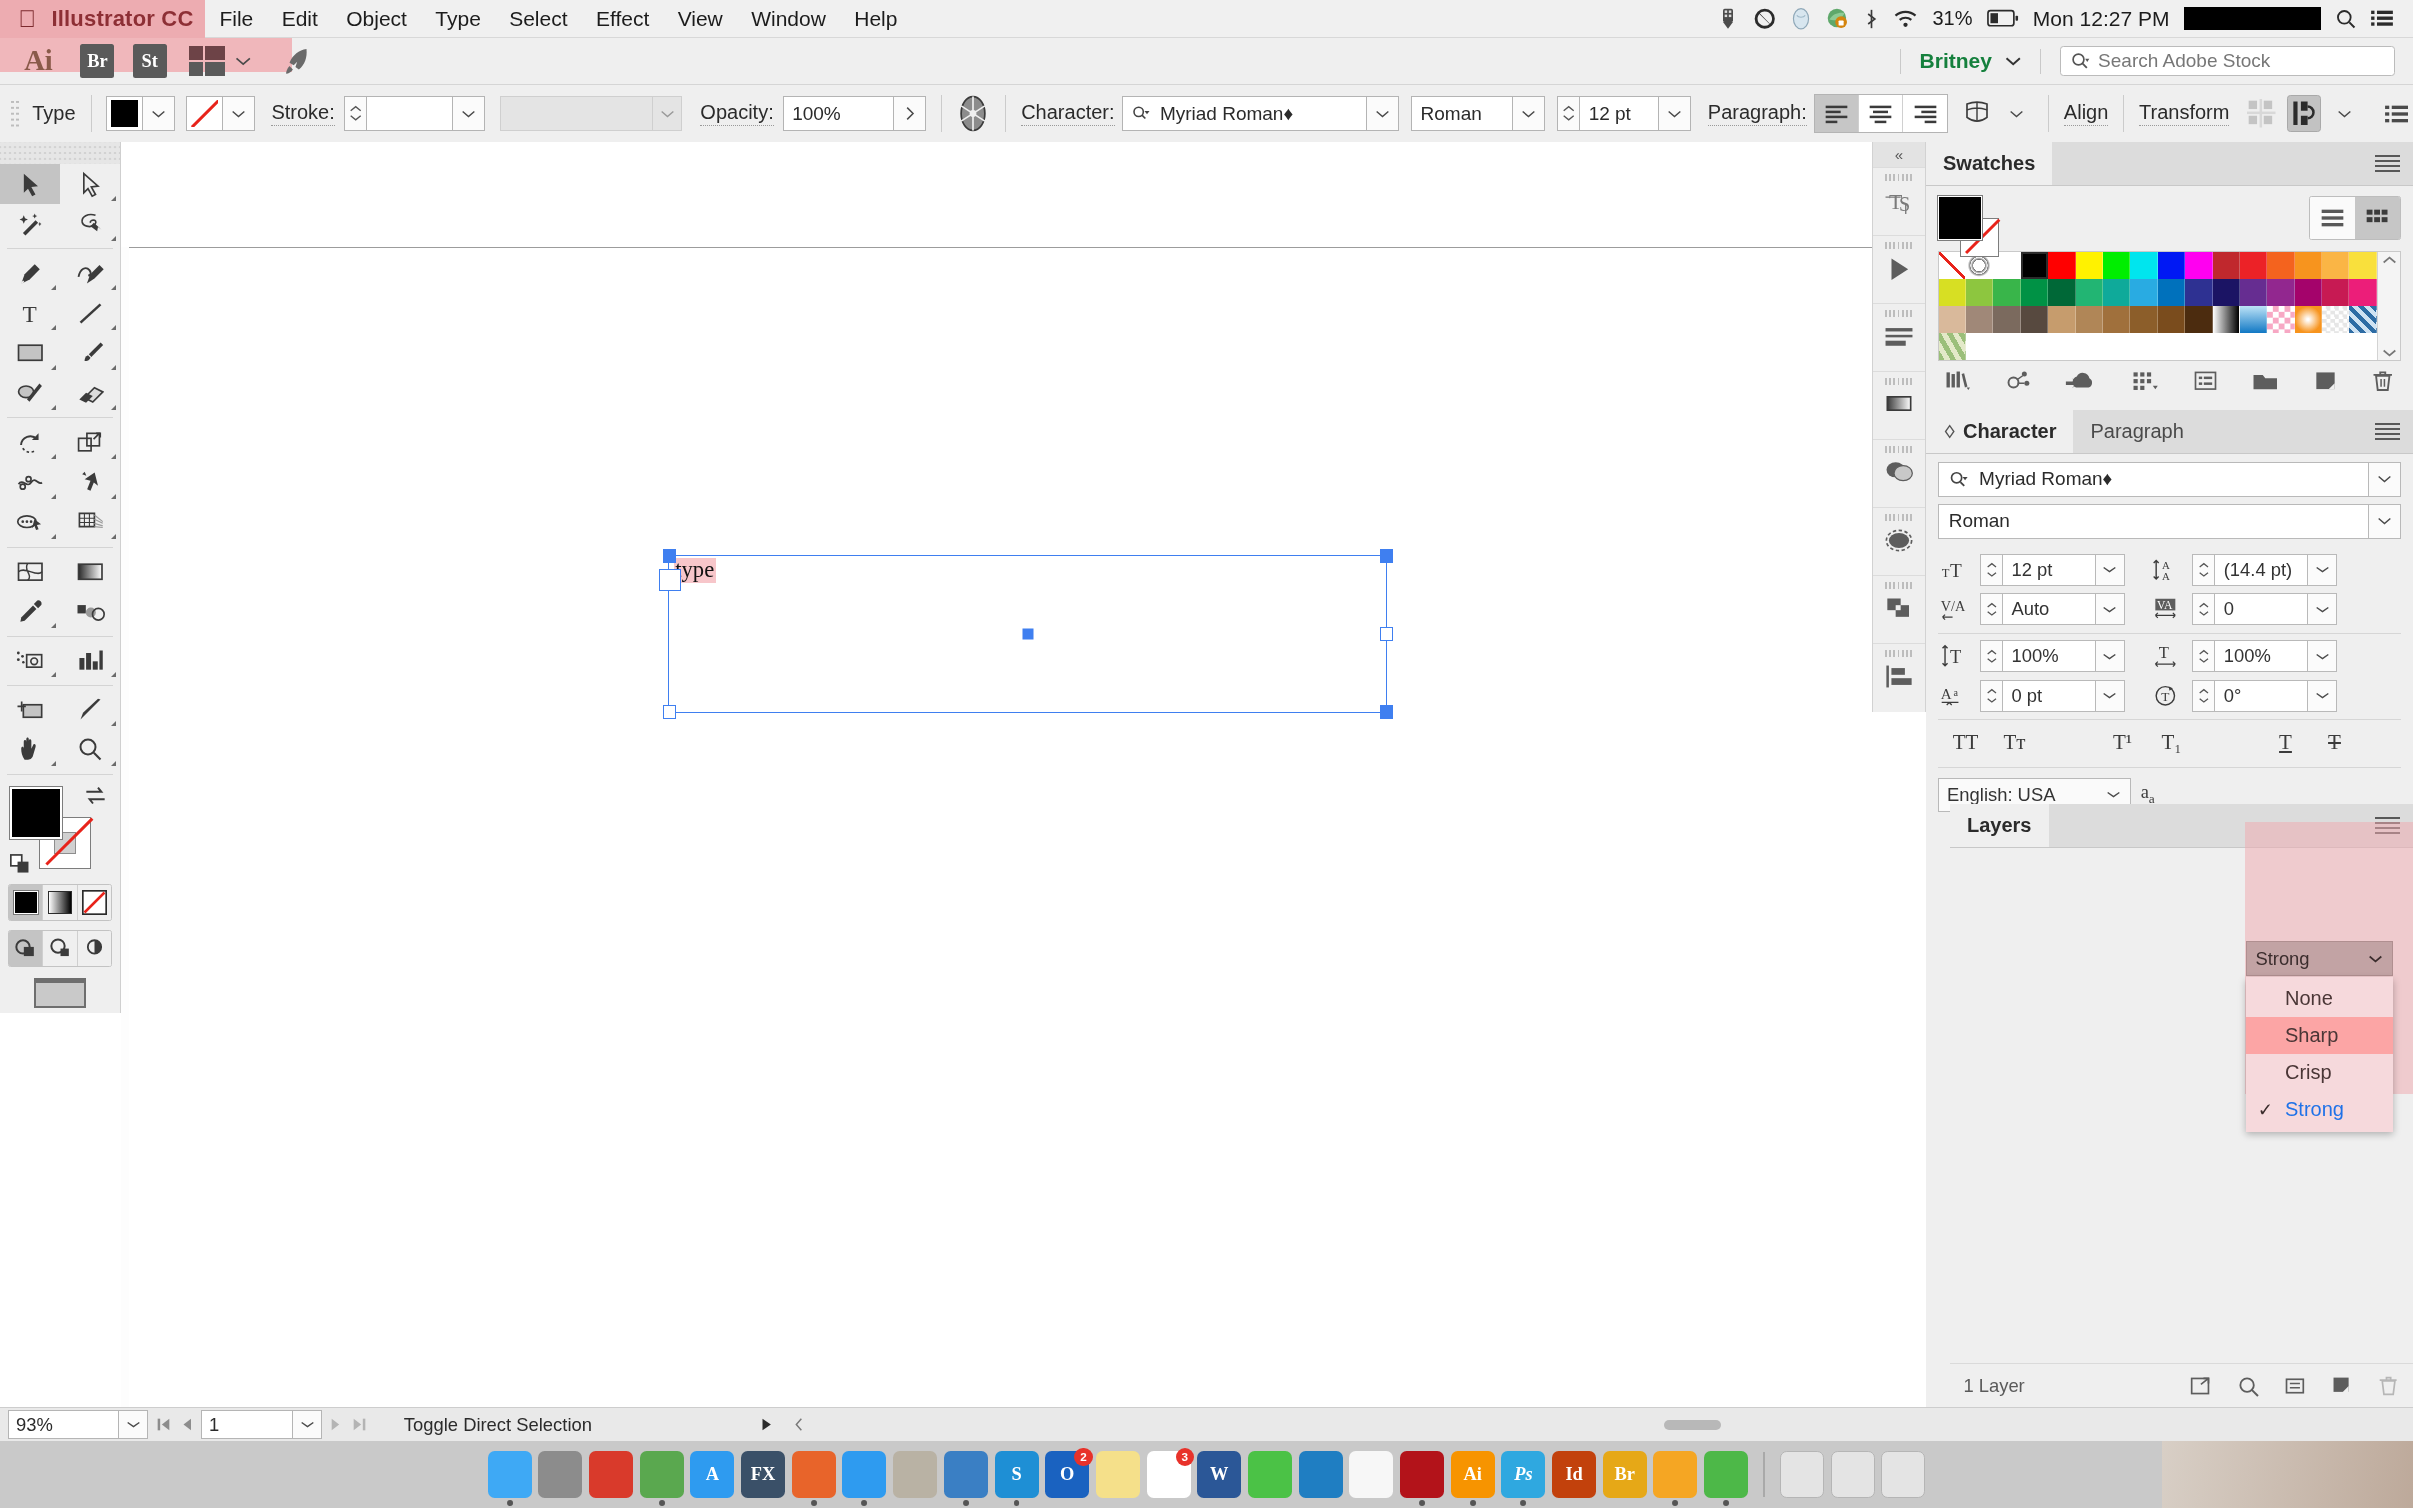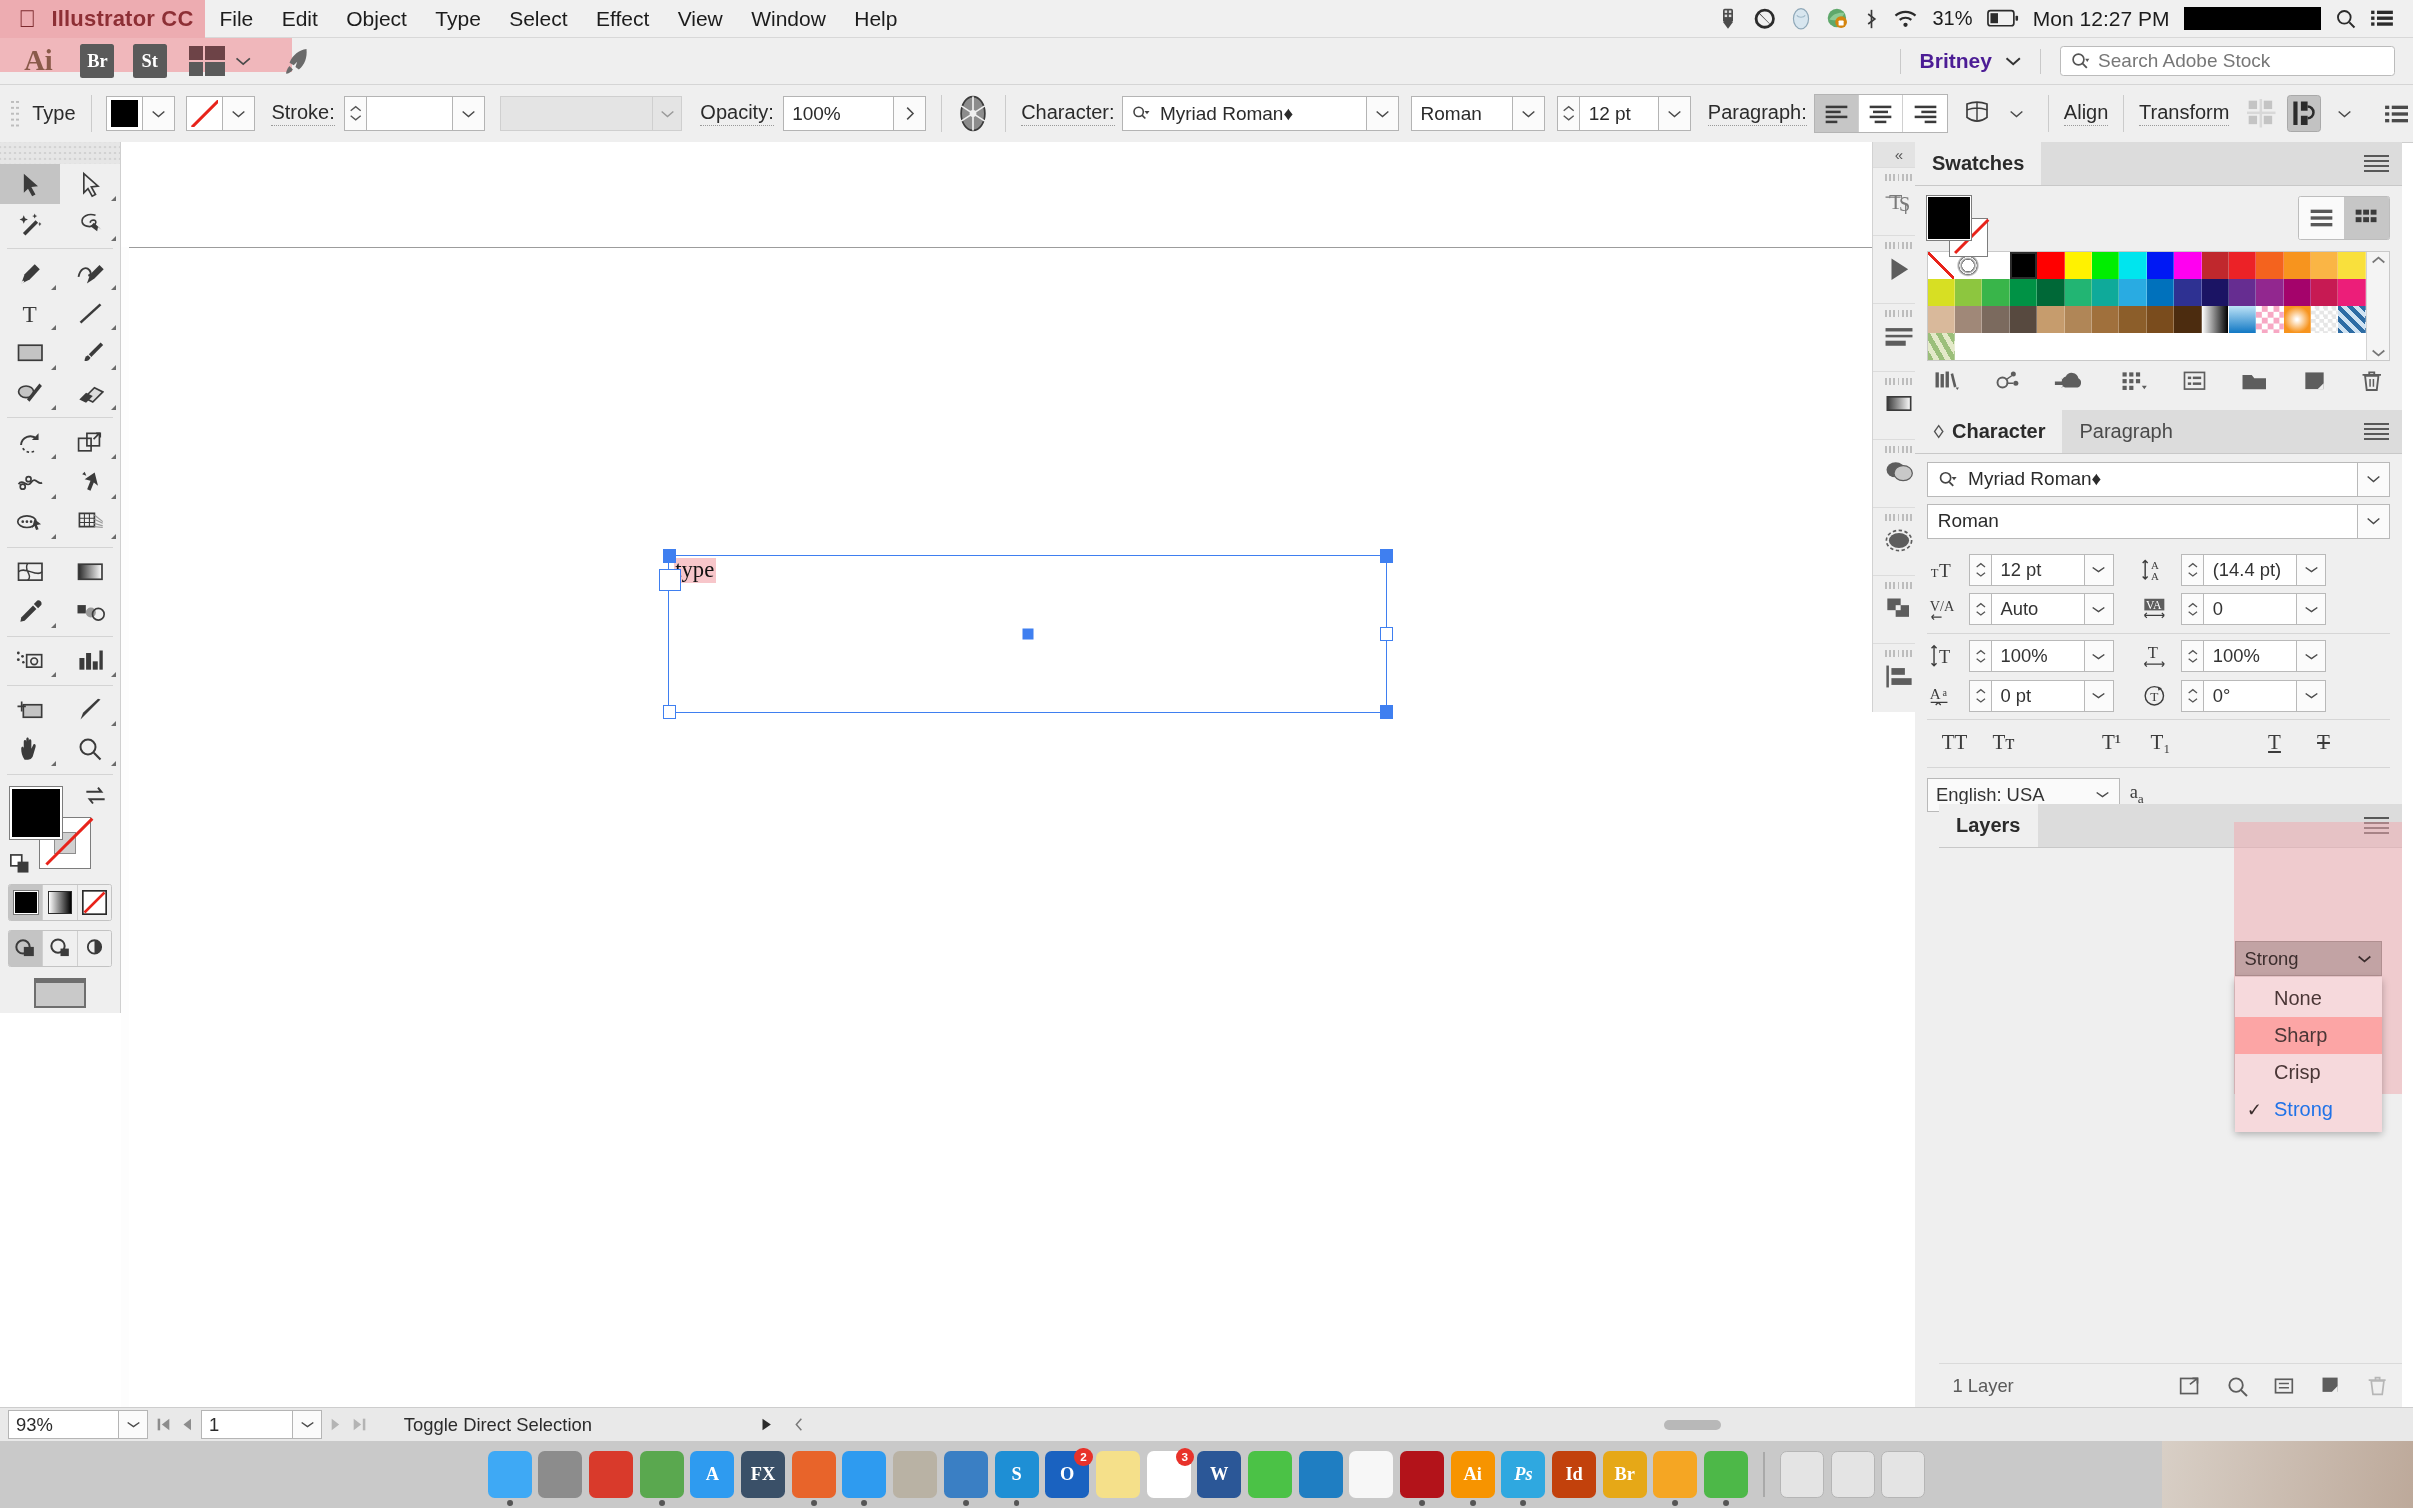--- a/index.html
+++ b/index.html
@@ -54,21 +54,21 @@
     display: flex; align-items: center; justify-content: center;
     margin-left: 18.4px; font-family: "Liberation Serif", serif;
   }
   .ws-switch { position: relative; margin-left: 22px; display: flex; align-items: center; gap: 8.4px; }
   .ws-grid { display: grid; grid-template-columns: 14.2px 20px; grid-template-rows: 14.2px 14.2px; gap: 2.5px; }
   .ws-grid i { display: block; background: #6d4347; }
   .ws-grid i.d { background: #5a5a5a; }
   .rocket { position: relative; margin-left: 28.5px; color: #5d5d5d; }
   .apphead .right { margin-left: auto; display: flex; align-items: center; padding-right: 18.4px; }
   .vdiv { width: 0.8px; height: 25px; background: #c9c9c9; margin: 0 18.4px; }
-  .user-name { font-size: 21px; font-weight: bold; color: #4c1d95; text-align: center; }
+  .user-name { font-size: 21px; font-weight: bold; color: #15803d; text-align: center; }
   .stock-search {
     width: 335px; height: 30px; background: #fff; border: 0.8px solid #bbb; border-radius: 3.4px;
     display: flex; align-items: center; padding: 0 10px; gap: 7.5px;
     font-size: 19px; color: #777;
   }
 
   
   .ctrlbar {
     position: absolute; top: 85px; left: 0; width: 2413px; height: 58px;
     background: #efefef; border-bottom: 0.8px solid #cdcdcd;
@@ -164,21 +164,21 @@
     background: #efefef; border-left: 0.8px solid #d2d2d2; border-right: 0.8px solid #d2d2d2; }
   .rail-collapse { height: 25px; display: flex; align-items: center; justify-content: center;
     background: #e3e3e3; font-size: 15px; color: #555; }
   .rail-item { height: 68px; border-top: 0.8px solid #dcdcdc; display: flex;
     flex-direction: column; align-items: center; justify-content: flex-start; padding-top: 5.9px; color: #6a6a6a; }
   .rail-grip { width: 28.5px; height: 7.5px;
     background-image: repeating-linear-gradient(90deg, #bdbdbd 0 1.7px, transparent 1.7px 4.2px);
     margin-bottom: 5.9px; }
 
   
-  .rightcol { position: absolute; right: 11px; top: 142px; width: 487px; bottom: 101px; background: #efefef; }
+  .rightcol { position: absolute; right: 0; top: 142px; width: 487px; bottom: 101px; background: #efefef; }
   .panel { background: #efefef; }
   .panel-tabs { display: flex; align-items: stretch; height: 44px; background: #dcdcdc;
     border-bottom: 0.8px solid #c8c8c8; }
   .ptab { display: flex; align-items: center; padding: 0 17px; font-size: 20px; color: #4a4a4a;
     background: #dcdcdc; gap: 6.7px; }
   .ptab.active { background: #efefef; color: #2b2b2b; font-weight: bold; }
   .ptab-menu { margin-left: auto; display: flex; align-items: center; padding: 0 13.4px; }
   .hamb { width: 25px; height: 17px;
     background-image: repeating-linear-gradient(180deg, #585858 0 2.5px, transparent 2.5px 5px); }
 

